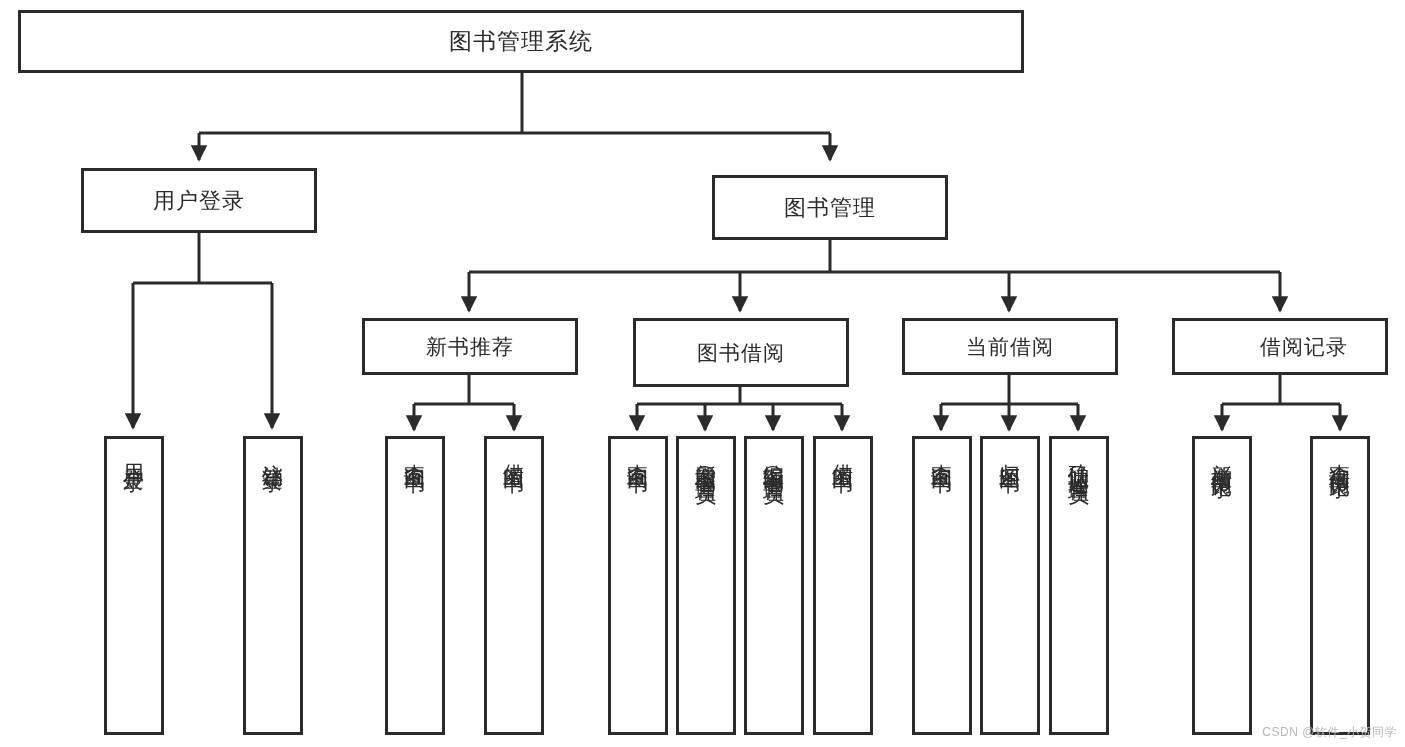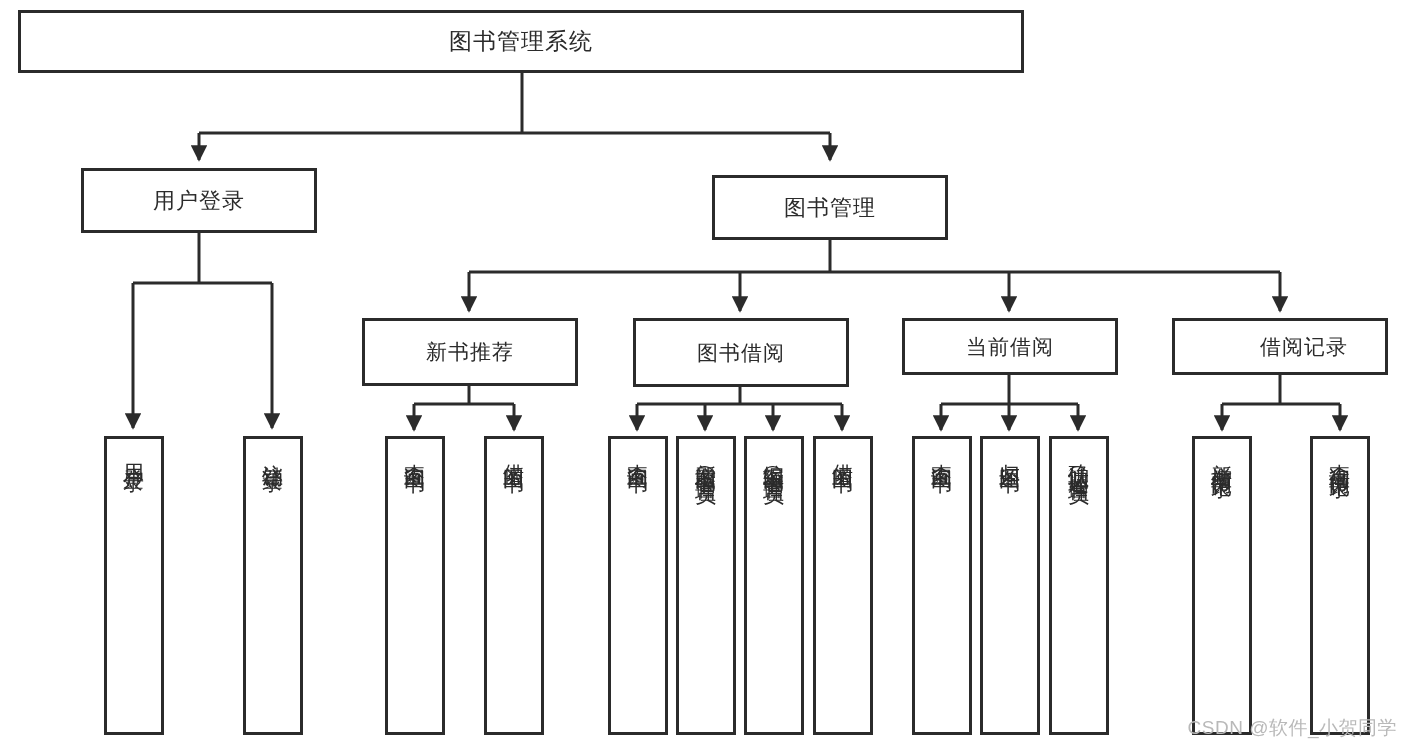--- a/index.html
+++ b/index.html
@@ -62,21 +62,21 @@
     letter-spacing: 1px;
     white-space: nowrap;
   }
   .leaf-tall  { padding-top: 80px; }
   .leaf-mid   { padding-top: 60px; }
   .leaf-short { padding-top: 10px; }
   #watermark {
     position: absolute;
     right: 8px;
     bottom: 6px;
-    font-size: 19px;
+    font-size: 12px;
     color: #b9b9b9;
     letter-spacing: 0.5px;
     white-space: nowrap;
   }
 </style>
 </head>
 <body>
 
 <div id="canvas">
 
@@ -134,21 +134,21 @@
     <span class="htext">图书管理系统</span>
   </div>
 
   <div class="node level2" style="left:81px; top:168px; width:236px; height:65px;">
     <span class="htext">用户登录</span>
   </div>
   <div class="node level2" style="left:712px; top:168px; width:236px; height:65px;margin-top:7px;">
     <span class="htext">图书管理</span>
   </div>
 
-  <div class="node level3" style="left:362px; top:318px; width:216px; height:68px;">
+  <div class="node level3" style="left:362px; top:318px; width:216px; height:57px;">
     <span class="htext">新书推荐</span>
   </div>
   <div class="node level3" style="left:633px; top:318px; width:216px; height:69px;">
     <span class="htext">图书借阅</span>
   </div>
   <div class="node level3" style="left:902px; top:318px; width:216px; height:57px;">
     <span class="htext">当前借阅</span>
   </div>
   <div class="node level3" style="left:1172px; top:318px; width:216px; height:57px;padding-left:48px;">
     <span class="htext">借阅记录</span>

